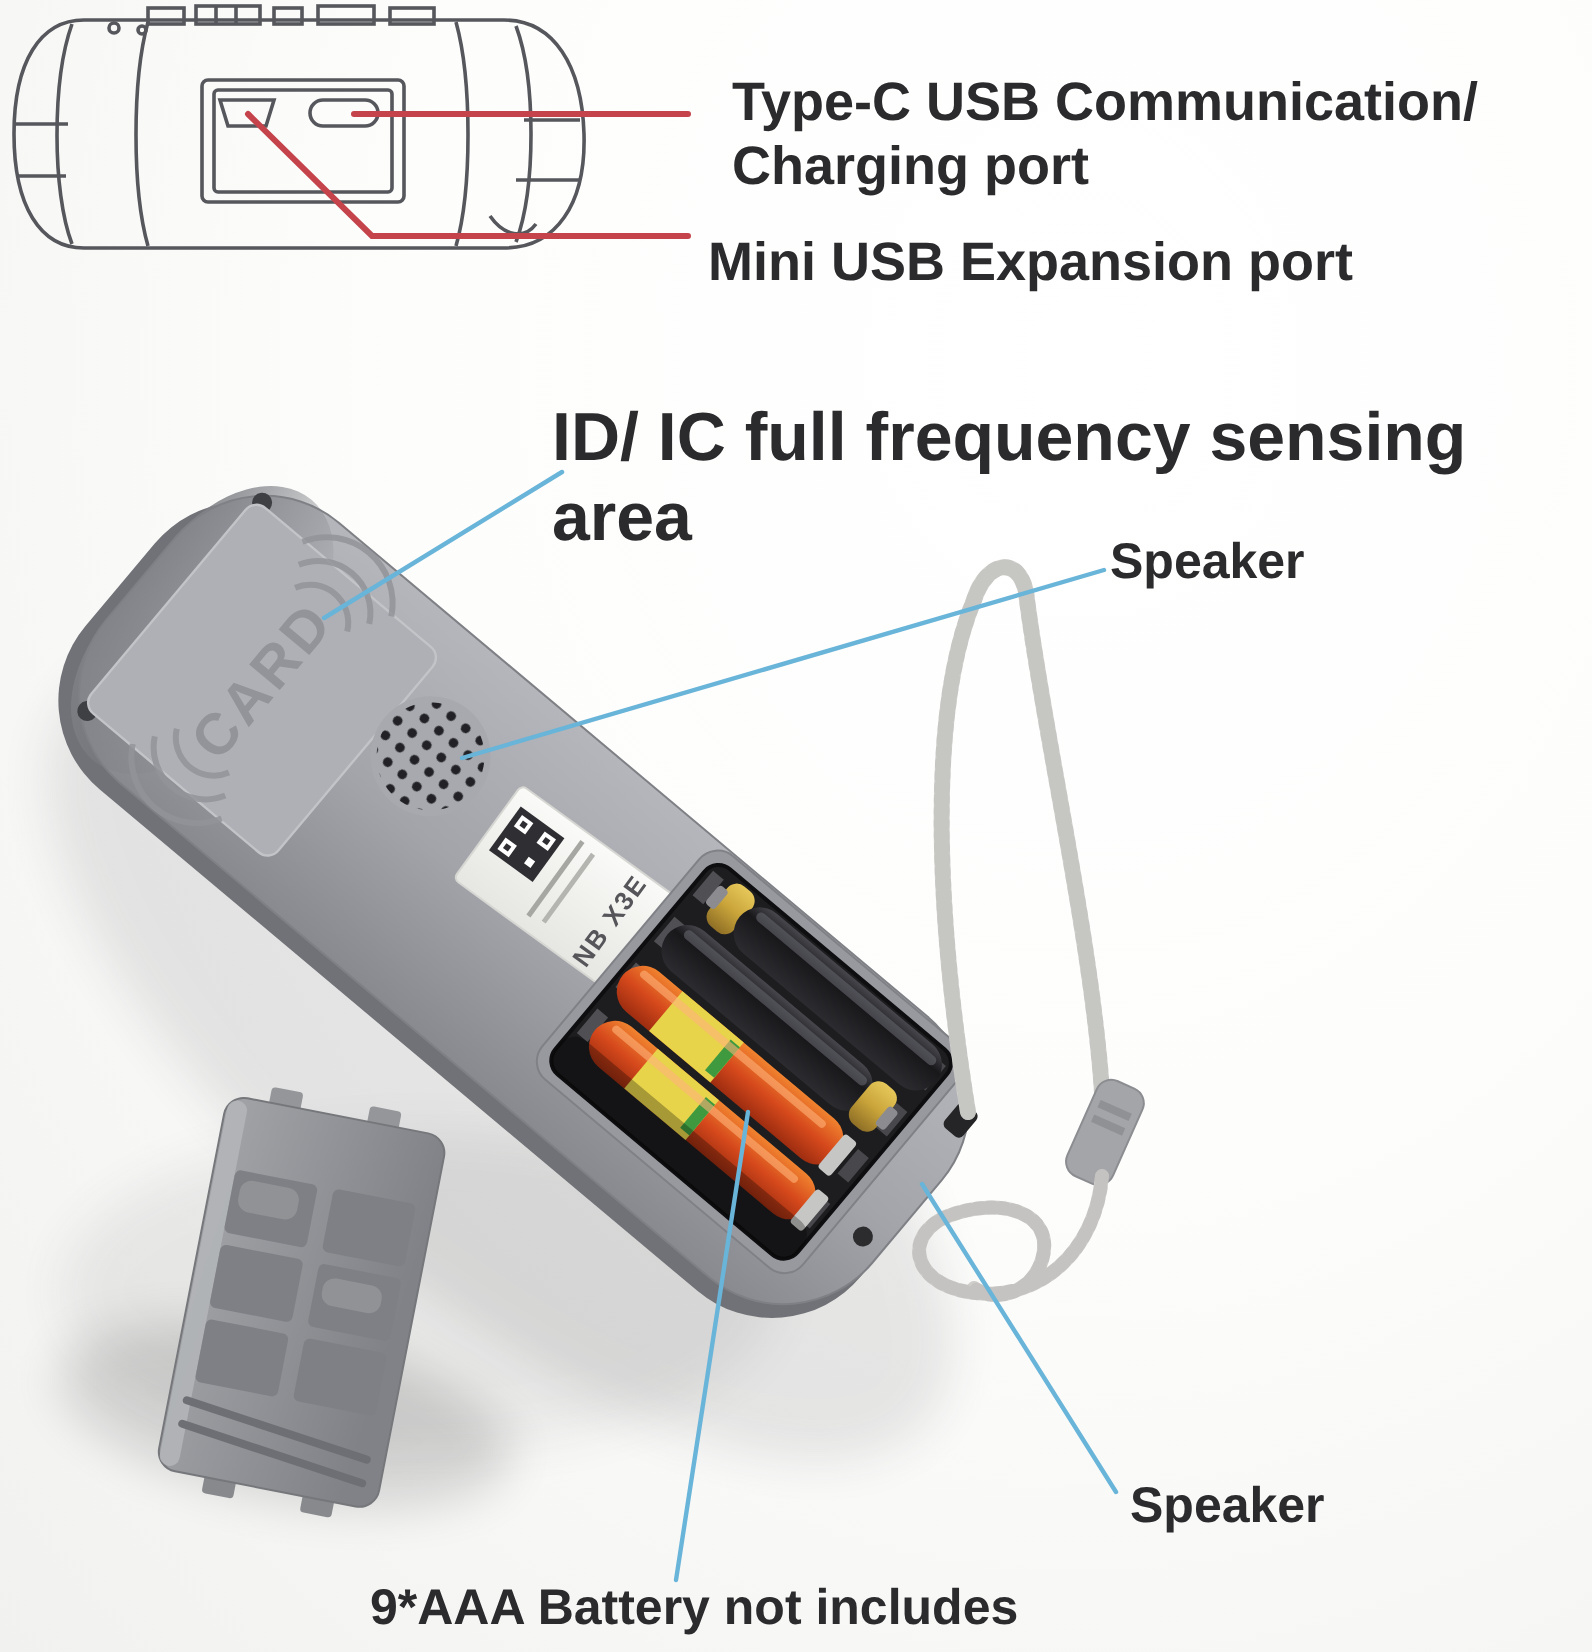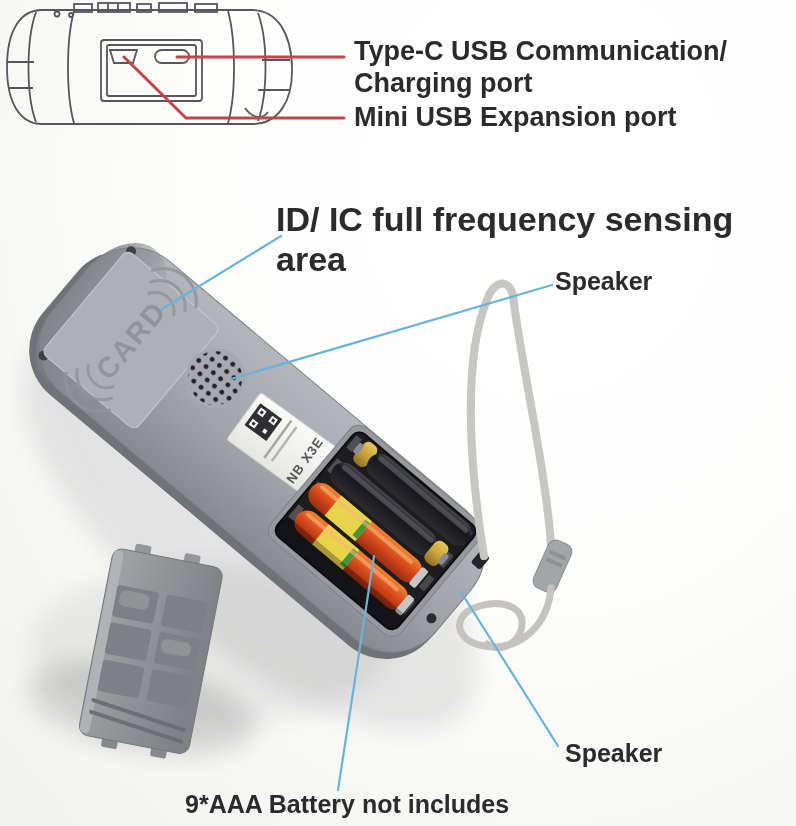--- a/index.html
+++ b/index.html
@@ -6,22 +6,22 @@
   .stage{
     position:relative;width:796px;height:826px;overflow:hidden;
     background:radial-gradient(ellipse at 68% 22%, #ffffff 0%, #fdfdfc 45%, #f1f1f0 100%);
     font-family:"Liberation Sans", sans-serif;
   }
   .scene{position:absolute;left:0;top:0;}
   .label{
     position:absolute;color:#2b2b2e;font-weight:600;
     white-space:pre-line;line-height:1.17;letter-spacing:0px;
   }
-  #lb-typec   {left:354px;top:36px; font-size:27px;}
-  #lb-mini    {left:354px;top:102px;font-size:27px;}
+  #lb-typec   {left:366px;top:36px; font-size:27px;}
+  #lb-mini    {left:354px;top:116px;font-size:27px;}
   #lb-sensing {left:276px;top:200px;font-size:34px;}
   #lb-speaker-top{left:555px;top:267px;font-size:25px;}
   #lb-speaker-bottom{left:565px;top:739px;font-size:25px;}
   #lb-battery {left:185px;top:790px;font-size:25px;}
 </style>
 </head>
 <body>
 
 <div class="stage">
 

